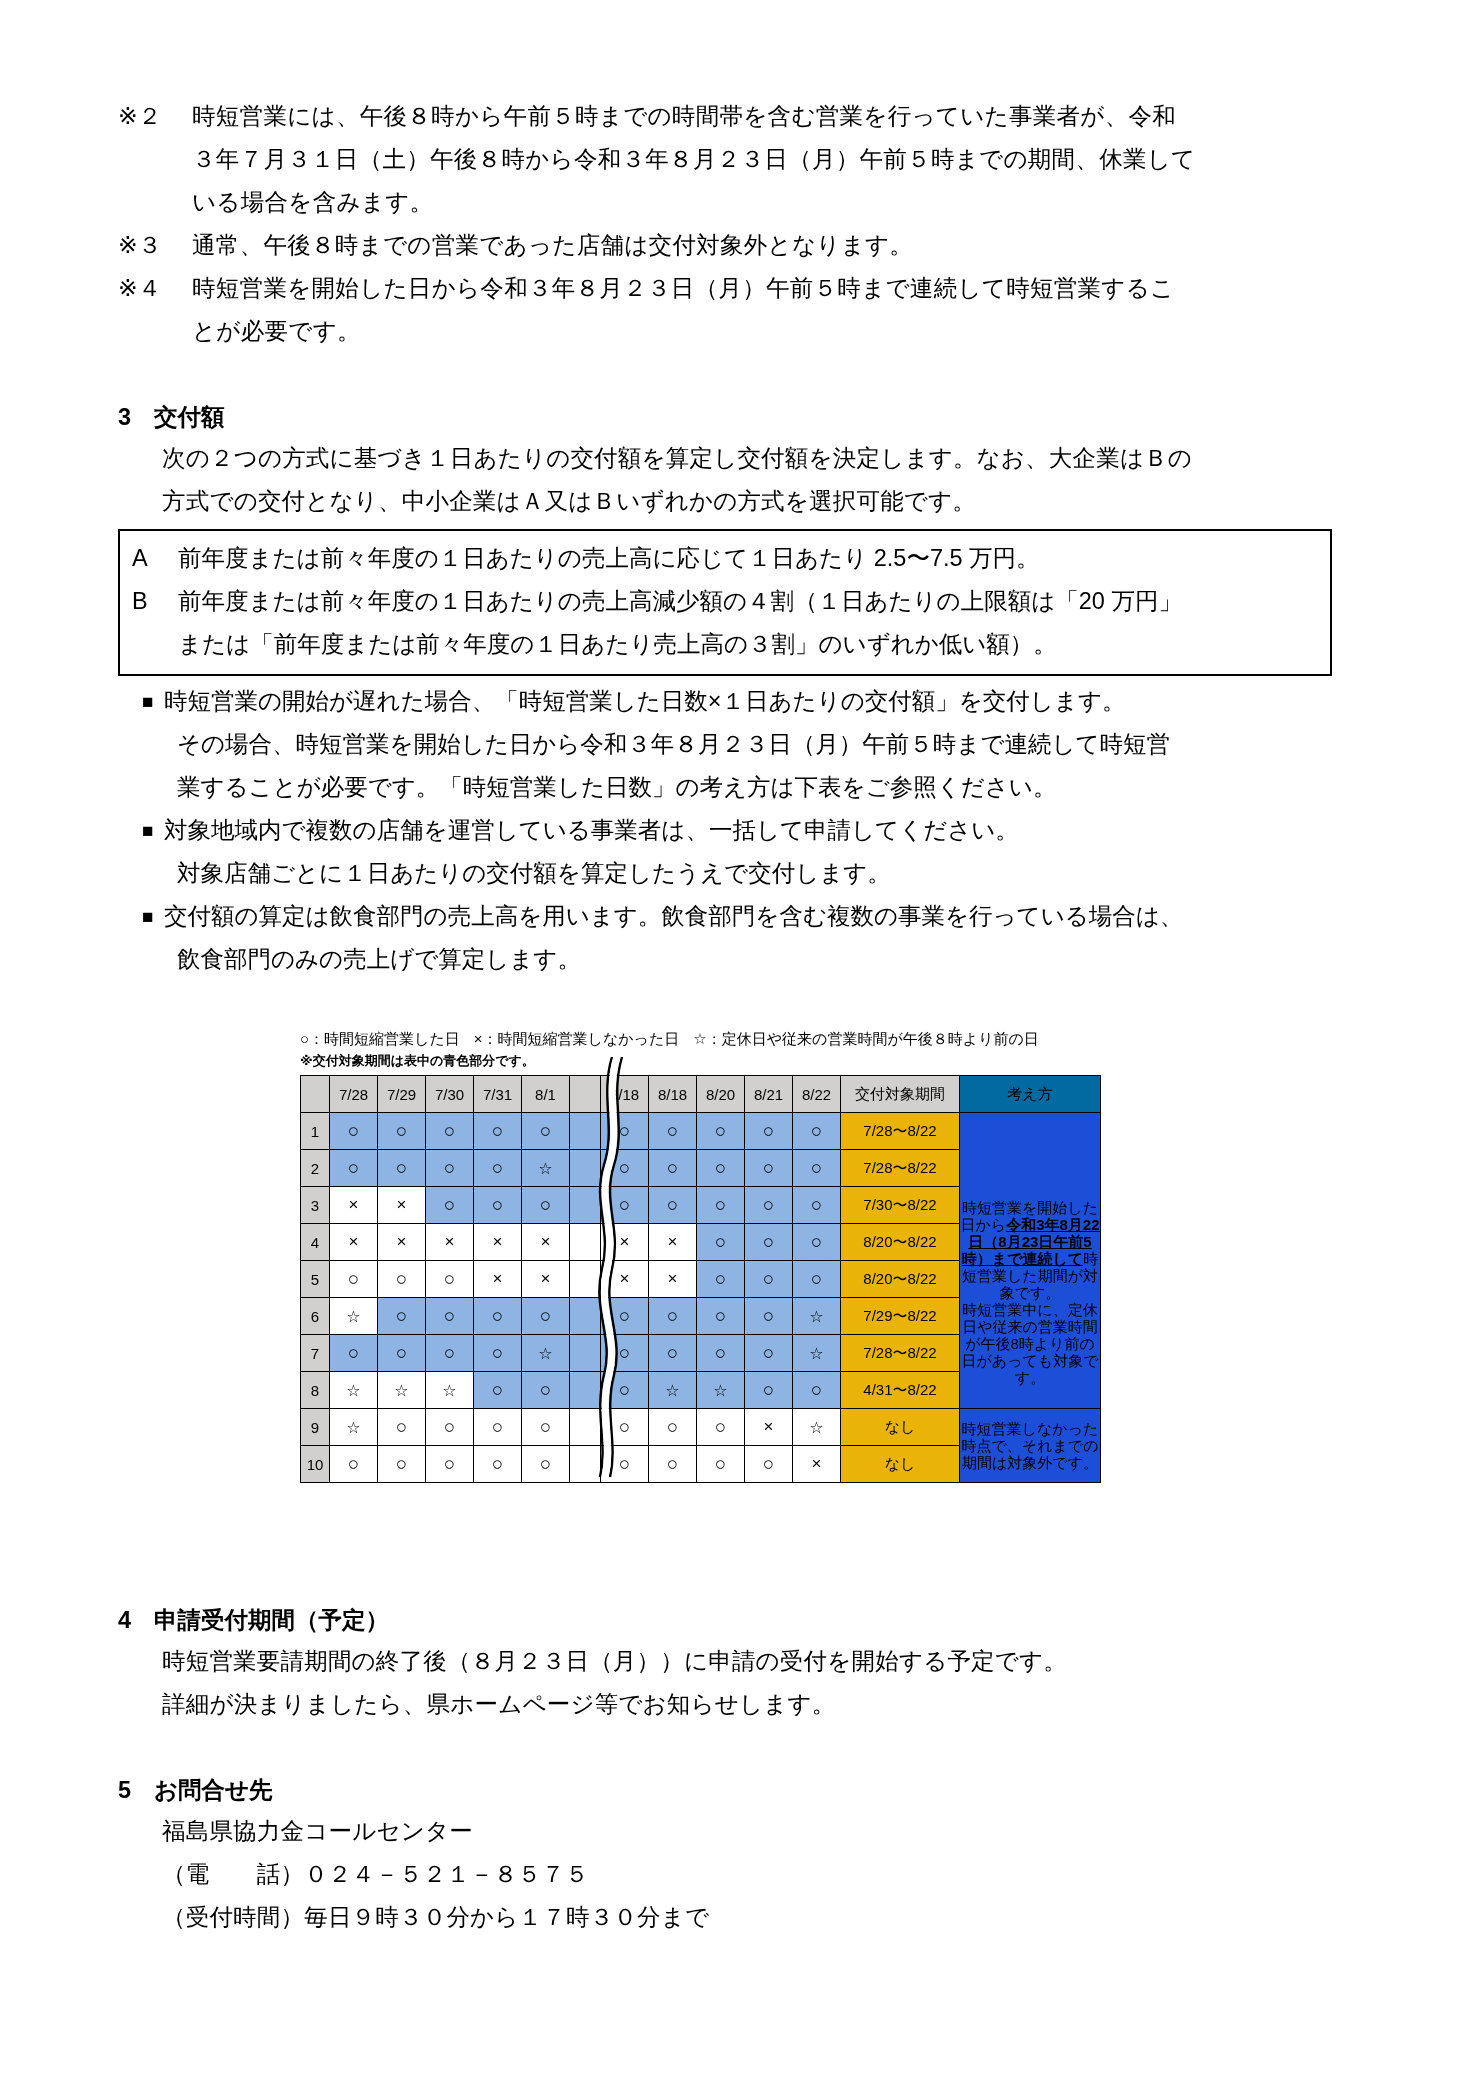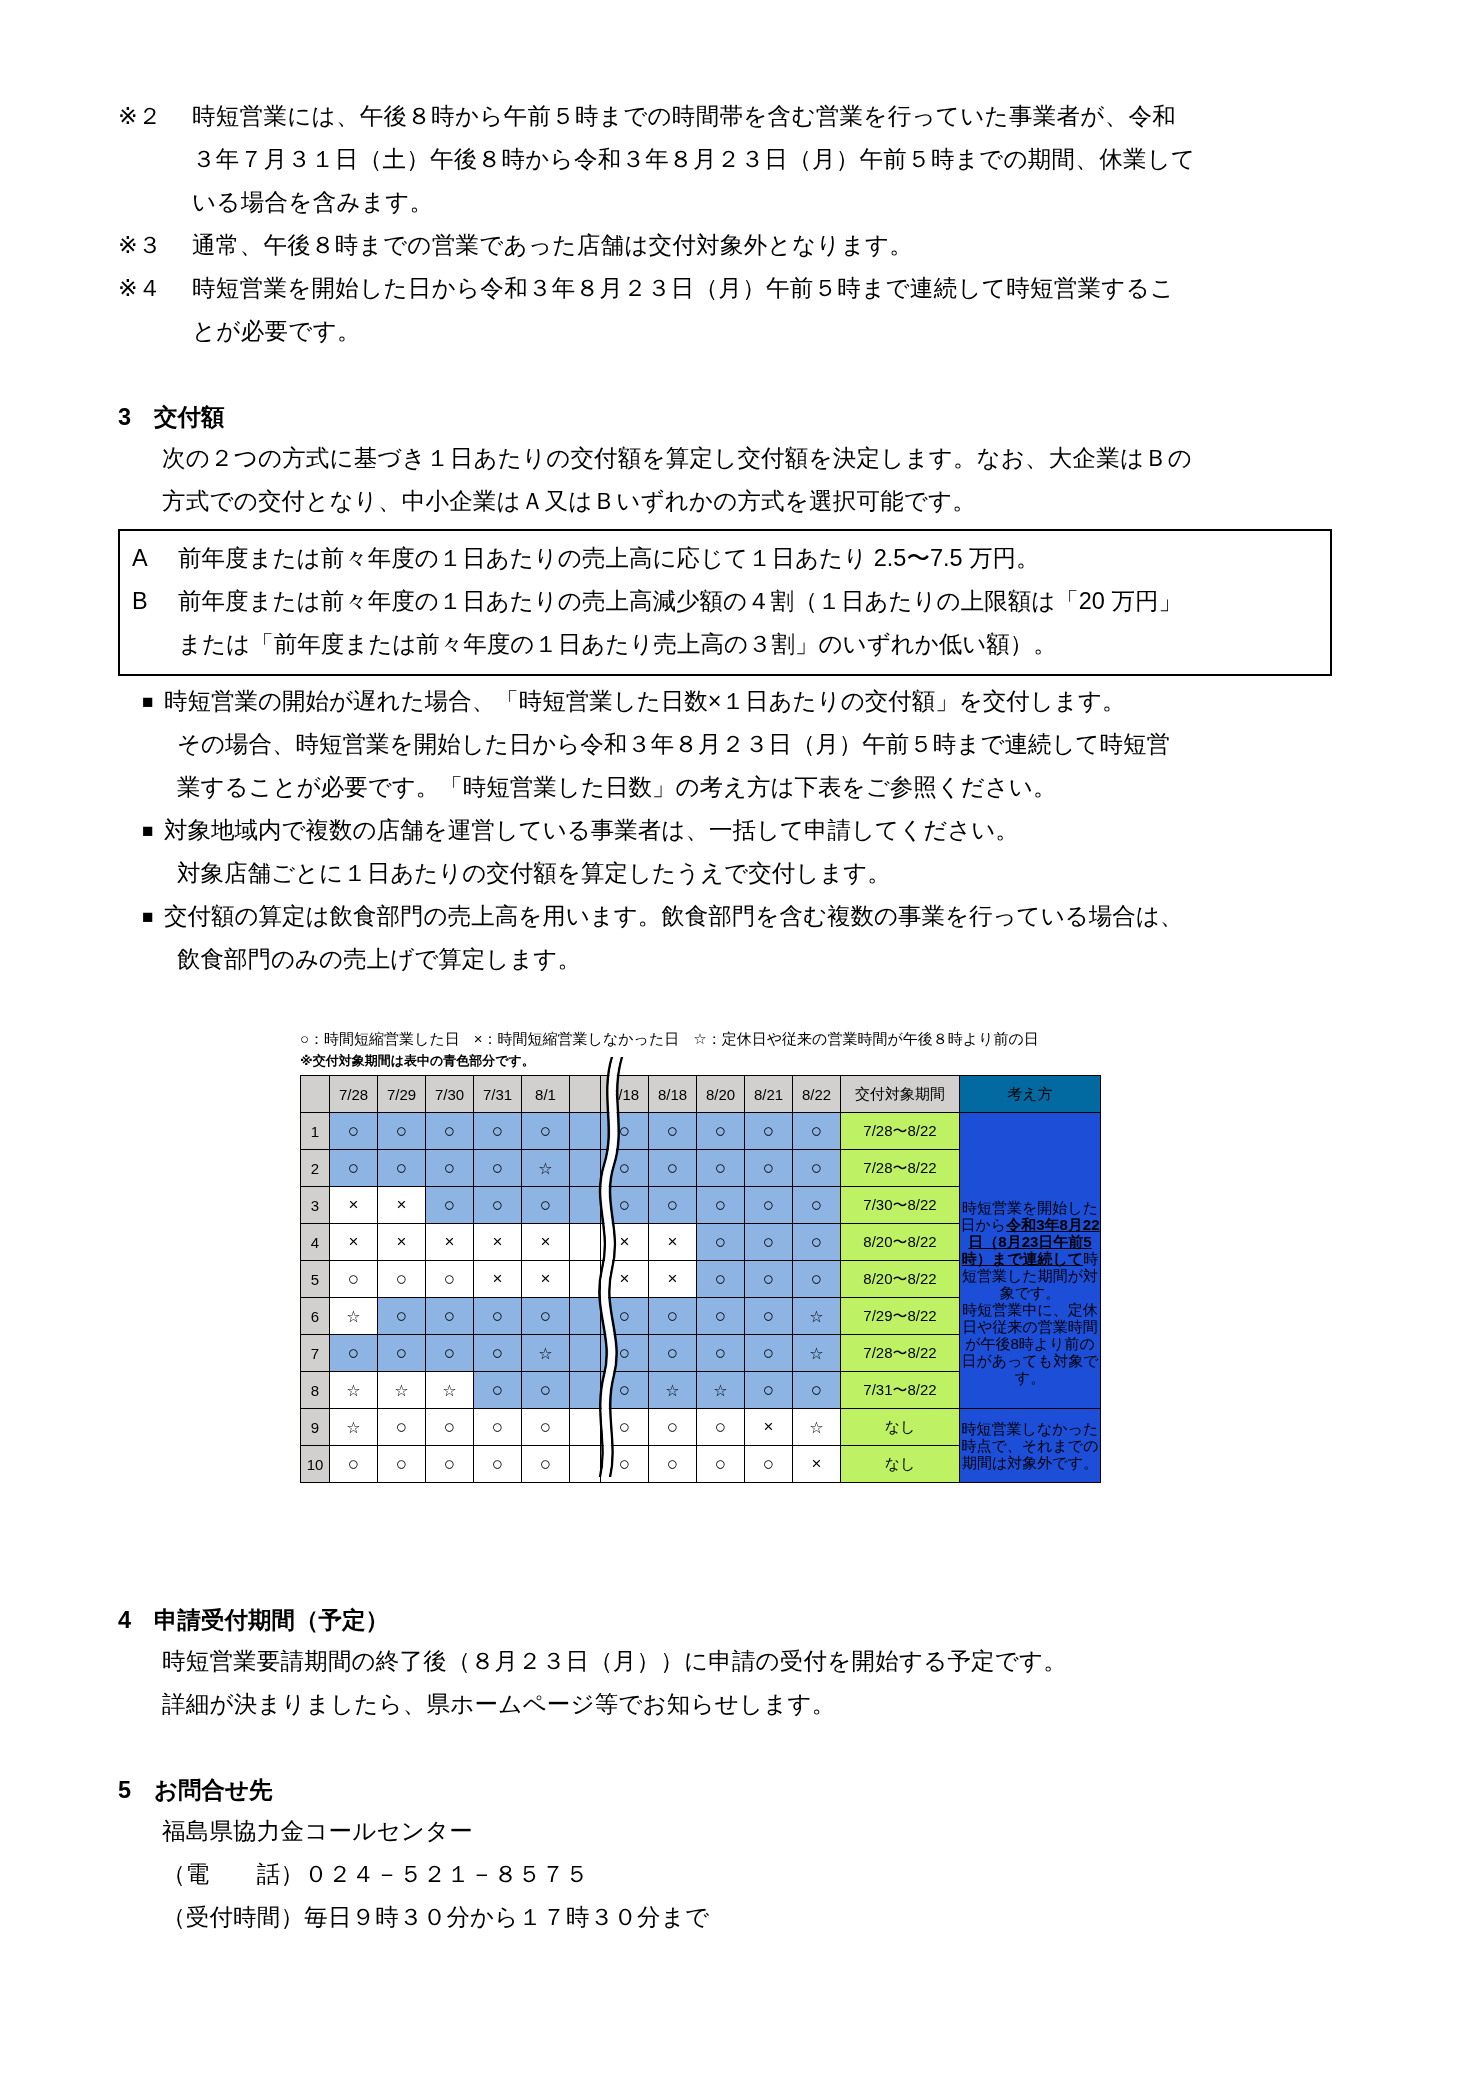--- a/index.html
+++ b/index.html
@@ -135,21 +135,21 @@
   }
   th.hd { background: #d2d0ce; }
   td.rowno { background: #d2d0ce; width: 28px; font-size: 14px; }
   td.day { width: 47px; }
   td.gap, th.gap { width: 30px; }
   th.gap { background: #d2d0ce; }
   td.gap { background: #ffffff; }
   td.gap.blue { background: #8db4e2; }
   th.period { width: 118px; background: #d2d0ce; font-size: 15px; }
   th.idea { width: 140px; background: #0369a1; font-size: 15px; }
-  td.period { width: 118px; background: #bef264; font-size: 15px; }
+  td.period { width: 118px; background: #eab308; font-size: 15px; }
   td.blue { background: #8db4e2; }
   td.white { background: #ffffff; }
   td.idea {
     background: #1d4ed8;
     text-align: left;
     vertical-align: top;
     padding: 2px 4px 2px 5px;
     font-size: 13.5px;
     line-height: 17px;
   }
@@ -399,21 +399,21 @@
               <td class="day white"><span class="mark-s">☆</span></td>
               <td class="day white"><span class="mark-s">☆</span></td>
               <td class="day blue"><span class="mark-o">○</span></td>
               <td class="day blue"><span class="mark-o">○</span></td>
               <td class="gap blue"></td>
               <td class="day blue"><span class="mark-o">○</span></td>
               <td class="day blue"><span class="mark-s">☆</span></td>
               <td class="day blue"><span class="mark-s">☆</span></td>
               <td class="day blue"><span class="mark-o">○</span></td>
               <td class="day blue"><span class="mark-o">○</span></td>
-              <td class="period">7/31〜8/22</td>
+              <td class="period">4/31〜8/22</td>
             </tr>
             <tr>
               <td class="rowno">9</td>
               <td class="day white"><span class="mark-s">☆</span></td>
               <td class="day white"><span class="mark-o">○</span></td>
               <td class="day white"><span class="mark-o">○</span></td>
               <td class="day white"><span class="mark-o">○</span></td>
               <td class="day white"><span class="mark-o">○</span></td>
               <td class="gap"></td>
               <td class="day white"><span class="mark-o">○</span></td>

